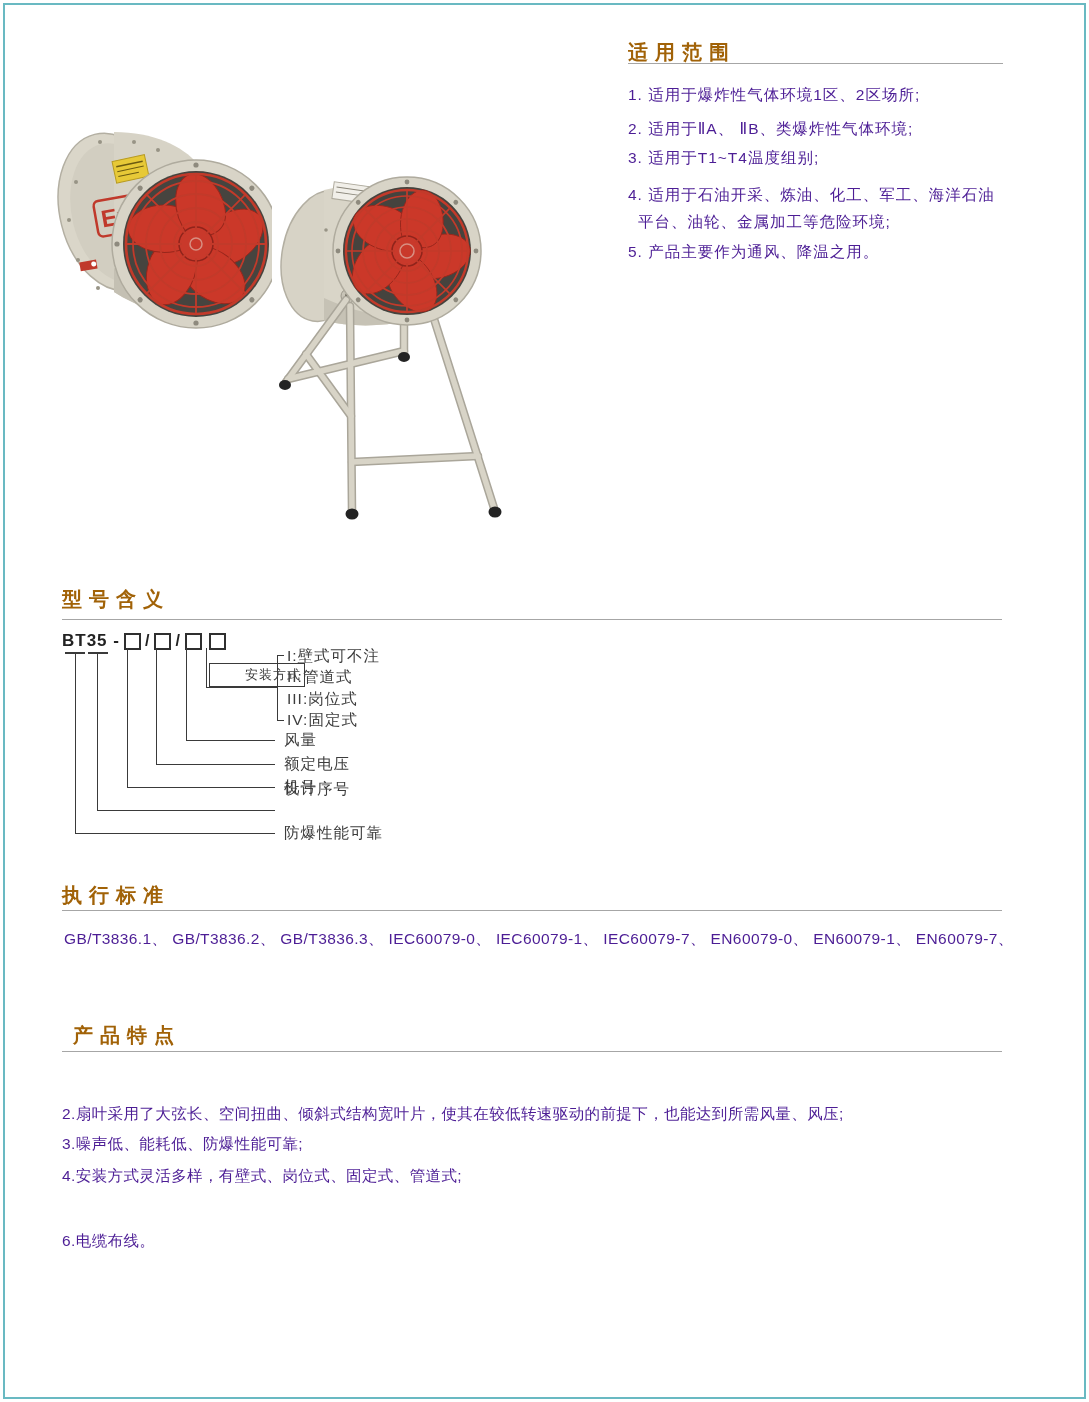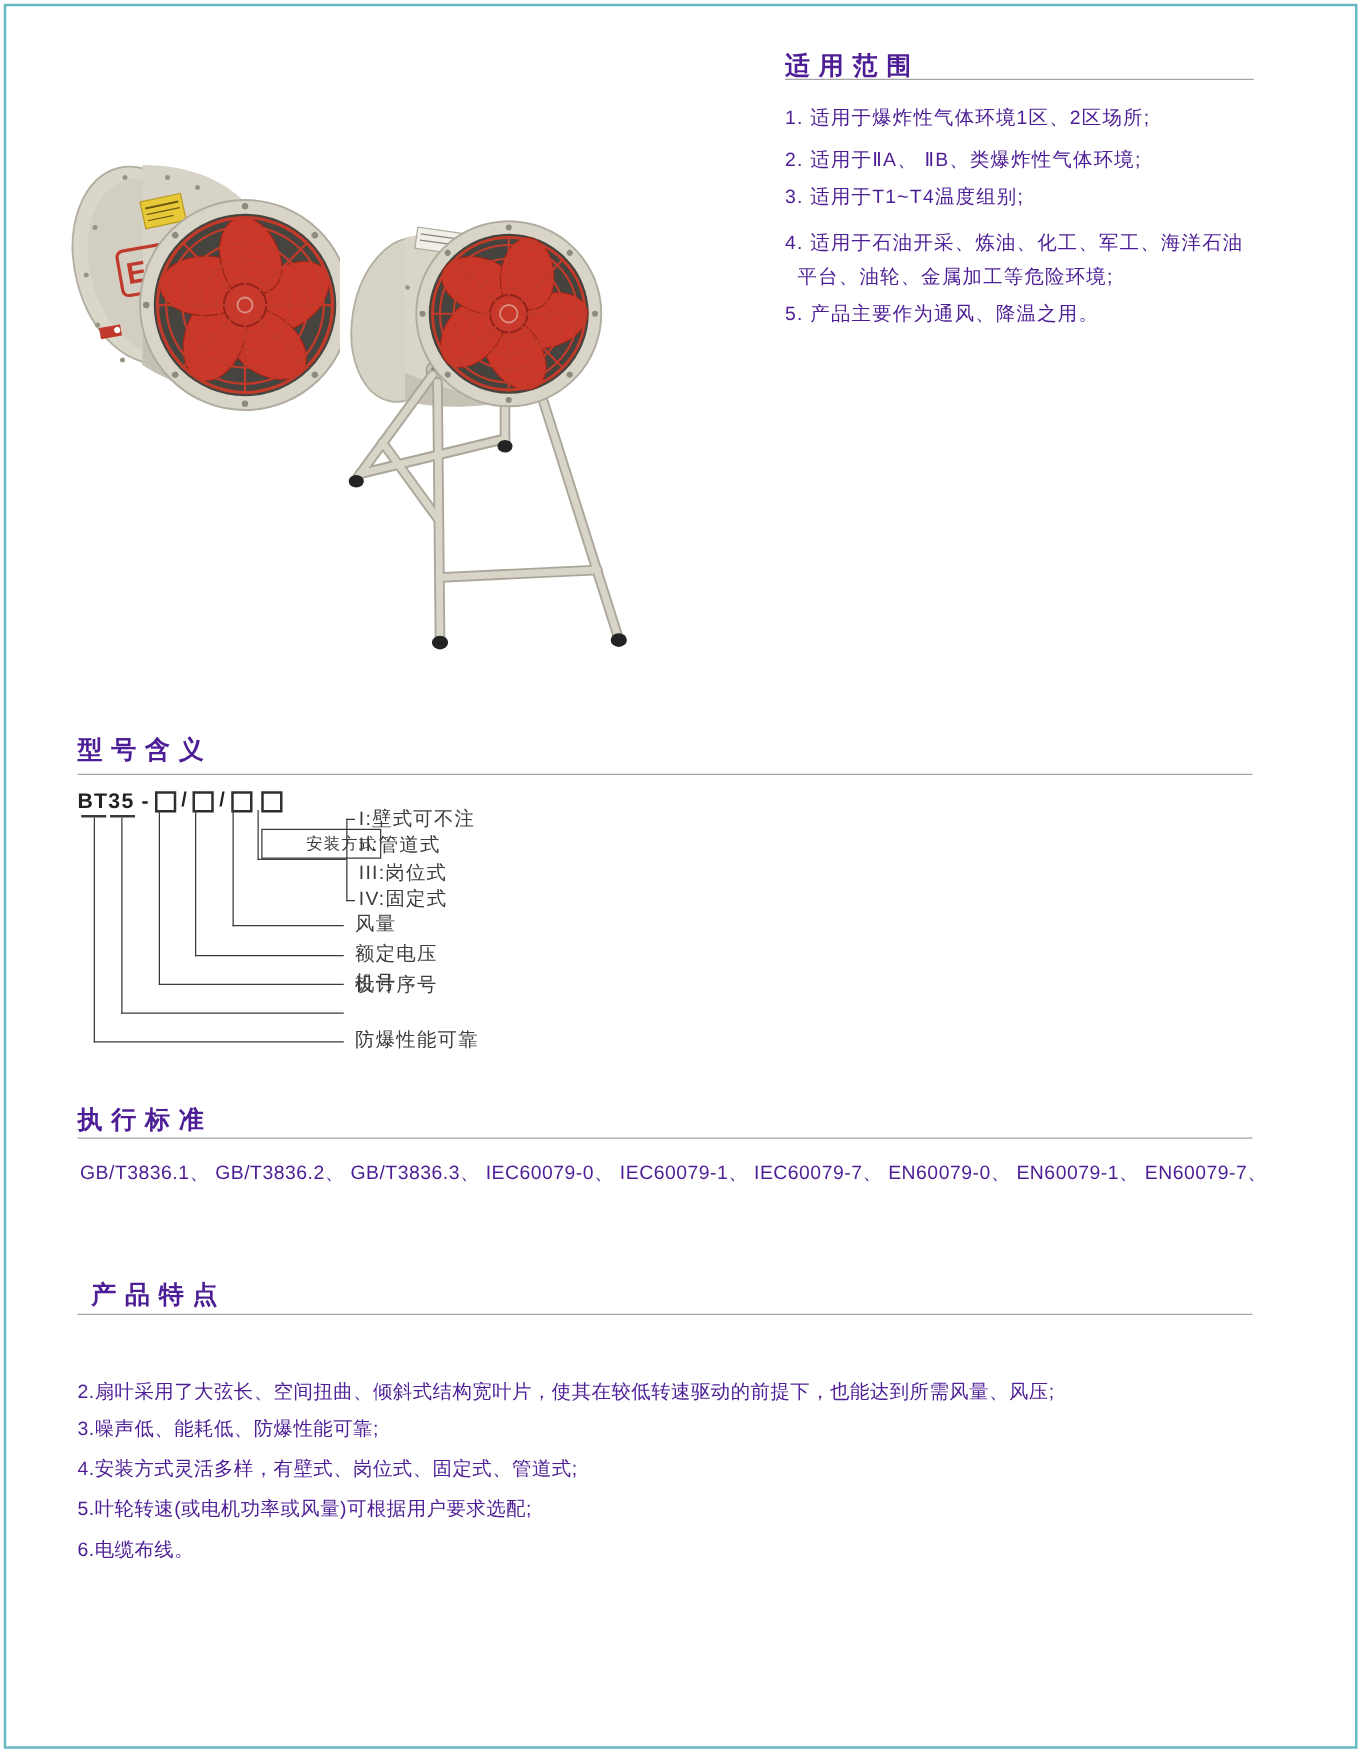--- a/index.html
+++ b/index.html
@@ -2,21 +2,21 @@
 <html><head>
 <meta charset="utf-8">
 <style>
   html,body{margin:0;padding:0;background:#ffffff;}
   .page{
     position:relative;width:1089px;height:1402px;background:#ffffff;
     font-family:"Liberation Sans","DejaVu Sans",sans-serif;color:#3c3c3c;
     overflow:hidden;
   }
   .frame{position:absolute;left:3px;top:3px;right:3px;bottom:3px;border:2px solid #69b9c2;}
-  .sec-title{position:absolute;font-size:20px;letter-spacing:7px;color:#4c1d95;font-weight:600;white-space:nowrap;}
+  .sec-title{position:absolute;font-size:20px;letter-spacing:7px;color:#a16207;font-weight:600;white-space:nowrap;}
   .rule{position:absolute;height:1px;background:#a6a6a6;}
   .txt{position:absolute;font-size:15.5px;color:#4c1d95;letter-spacing:1px;white-space:nowrap;line-height:17px;}
   .feat{letter-spacing:0.4px;}
   .cont{}
   
   .code-row{position:absolute;left:62px;top:631px;display:inline-flex;align-items:center;gap:4px;
             font-size:17px;font-weight:bold;color:#222;letter-spacing:1px;white-space:nowrap;}
   .ph-box{width:13px;height:13px;border:2px solid #2f2f2f;display:inline-block;}
   .ph-box.gap{margin-left:3px;}
   .slash{font-weight:bold;font-size:16px;}
@@ -275,15 +275,14 @@
 
   <div class="sec-title" style="left:62px;top:882px;">执行标准</div>
   <div class="rule" style="left:62px;top:910px;width:940px;"></div>
   <div class="txt" style="left:64px;top:930px;letter-spacing:0.4px;">GB/T3836.1、 GB/T3836.2、 GB/T3836.3、 IEC60079-0、 IEC60079-1、 IEC60079-7、 EN60079-0、 EN60079-1、 EN60079-7、</div>
 
   <div class="sec-title" style="left:62px;top:1022px;margin-left:11px;">产品特点</div>
   <div class="rule" style="left:62px;top:1051px;width:940px;"></div>
   <div class="txt feat" style="left:62px;top:1105px;">2.扇叶采用了大弦长、空间扭曲、倾斜式结构宽叶片，使其在较低转速驱动的前提下，也能达到所需风量、风压;</div>
   <div class="txt feat" style="left:62px;top:1135px;">3.噪声低、能耗低、防爆性能可靠;</div>
   <div class="txt feat" style="left:62px;top:1167px;">4.安装方式灵活多样，有壁式、岗位式、固定式、管道式;</div>
-  <div class="txt feat" style="left:62px;top:1199px;">5.叶轮转速(或电机功率或风量)可根据用户要求选配;</div>
   <div class="txt feat" style="left:62px;top:1232px;">6.电缆布线。</div>
 </div>
 
 </body></html>

